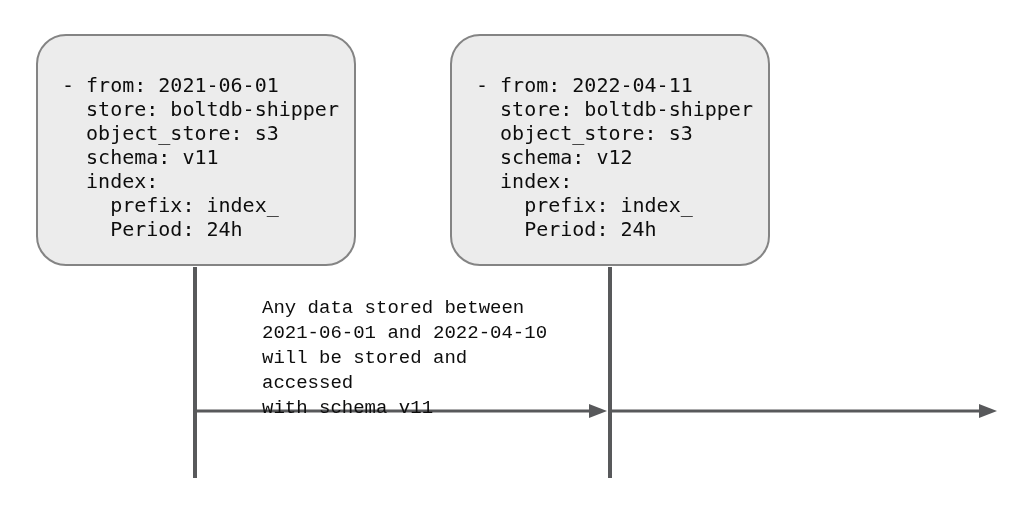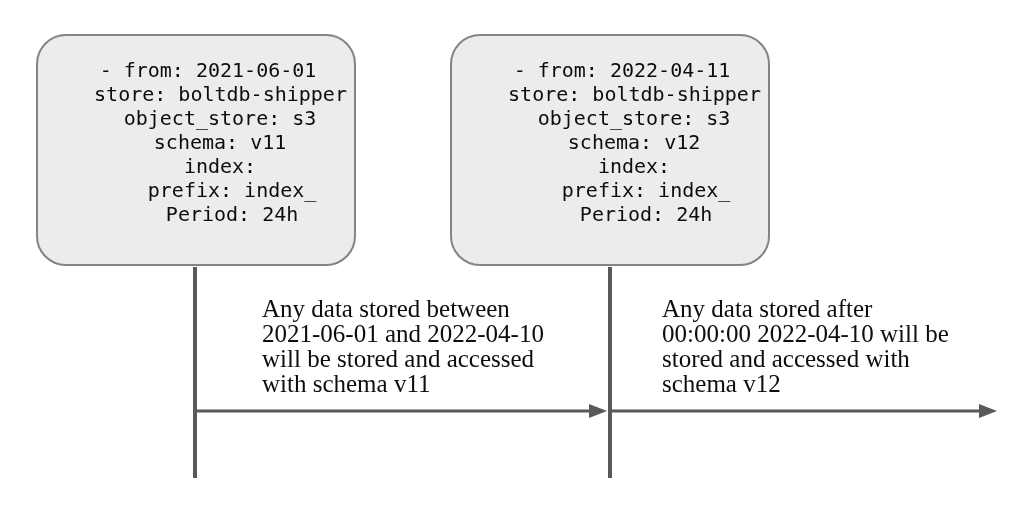--- a/index.html
+++ b/index.html
@@ -40,35 +40,34 @@
     width: 320px;
     height: 232px;
     background: var(--box_fill, #ececec);
     border: 2px solid var(--box_border, #848484);
     border-radius: 30px;
     box-sizing: border-box;
   }
   .box-v11 { left: 36px; }
   .box-v12 { left: 450px; }
   .config-code {
-    margin: 8px;
-    padding: 14px 0 0 24px;
+    margin: 0;
+    padding: 37px 0 0 24px;
     font-family: "DejaVu Sans Mono", monospace;
     font-size: 20px;
     line-height: 24px;
     color: var(--text_color, #0d0d0d);
     white-space: pre;
-    text-align: center;
   }
   .annotation {
     position: absolute;
     top: 296px;
     width: 300px;
-    font-family: Liberation Serif, serif;
-    font-size: 25px;
+    font-family: Liberation Mono, monospace;
+    font-size: 19px;
     line-height: 25px;
     color: var(--text_color, #0d0d0d);
     white-space: pre-line;
   }
   .ann-v11 { left: 262px; }
   .ann-v12 { left: 662px; }
 </style>
 </head>
 <body>
 
@@ -101,18 +100,14 @@
   index:
     prefix: index_
     Period: 24h</pre>
   </div>
 
   <div class="annotation ann-v11">Any data stored between
 2021-06-01 and 2022-04-10
 will be stored and accessed
 with schema v11</div>
 
-  <div class="annotation ann-v12">Any data stored after
-00:00:00 2022-04-10 will be
-stored and accessed with
-schema v12</div>
 
 </div>
 
 </body></html>

